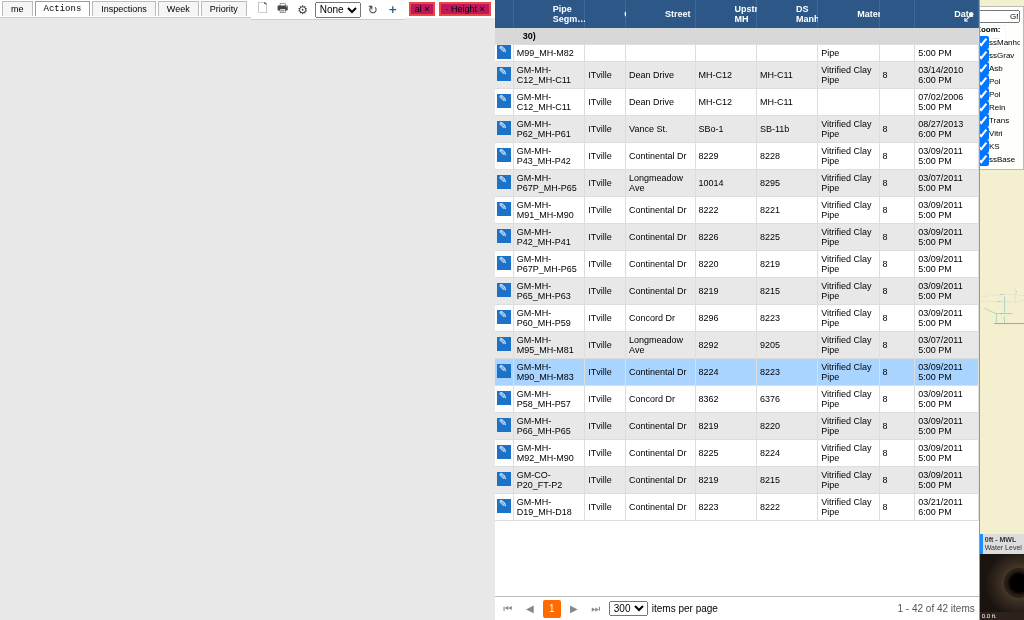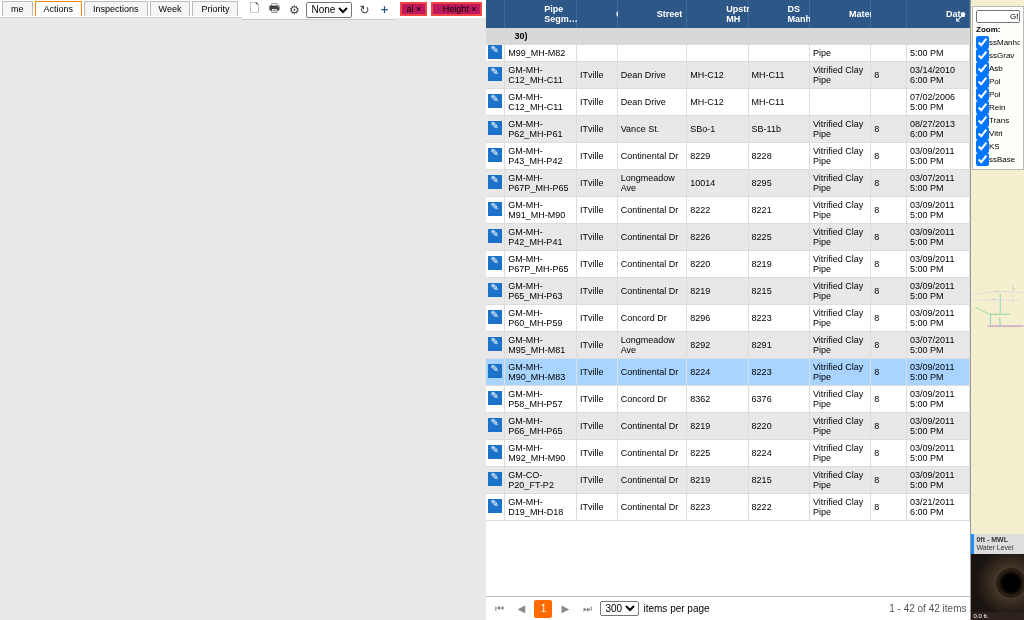--- a/index.html
+++ b/index.html
@@ -30,20 +30,21 @@
   border-bottom: none;
   background: #f5f5f5;
   font-size: 9px;
   cursor: pointer;
   margin-right: 2px;
 }
 .tab.active {
   background: #fff;
   border-color: #ff8800;
   border-width: 1px 1px 0 1px;
+  font-family: Liberation Mono, monospace;
 }
 .toolbar {
   background: #fff;
   border-bottom: 1px solid #ccc;
   height: 20px;
   display: flex;
   align-items: center;
   padding: 0 4px;
   gap: 4px;
 }
@@ -528,21 +529,21 @@
                 <td>Vitrified Clay Pipe</td>
                 <td>8</td>
                 <td>03/09/2011 5:00 PM</td>
               </tr>
               <tr class="even">
                 <td class="edit-cell"><span class="edit-icon"></span></td>
                 <td>GM-MH-M95_MH-M81</td>
                 <td>ITville</td>
                 <td>Longmeadow Ave</td>
                 <td>8292</td>
-                <td>8291</td>
+                <td>9205</td>
                 <td>Vitrified Clay Pipe</td>
                 <td>8</td>
                 <td>03/07/2011 5:00 PM</td>
               </tr>
               <tr class="selected">
                 <td class="edit-cell"><span class="edit-icon"></span></td>
                 <td>GM-MH-M90_MH-M83</td>
                 <td>ITville</td>
                 <td>Continental Dr</td>
                 <td>8224</td>

